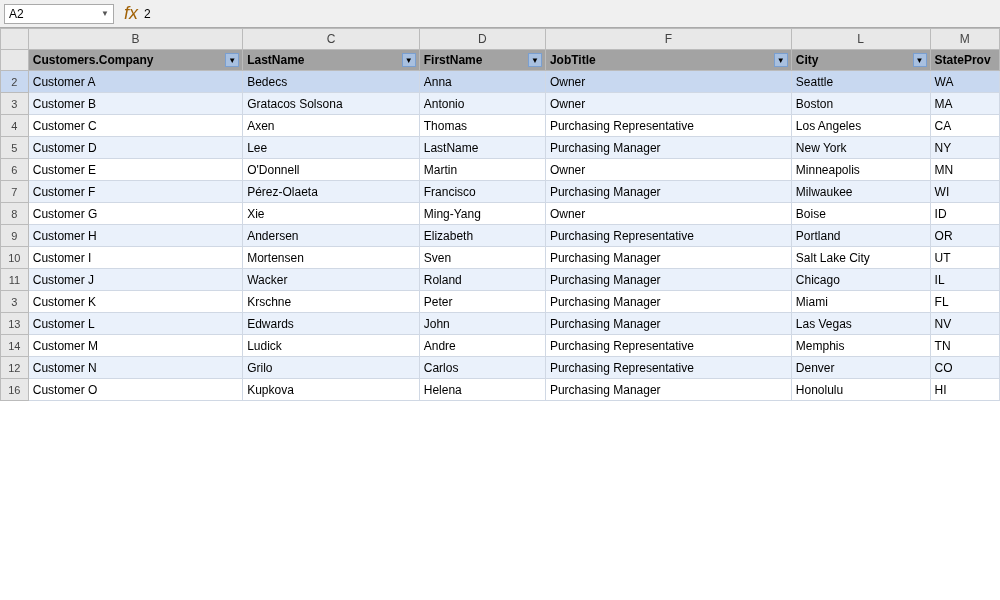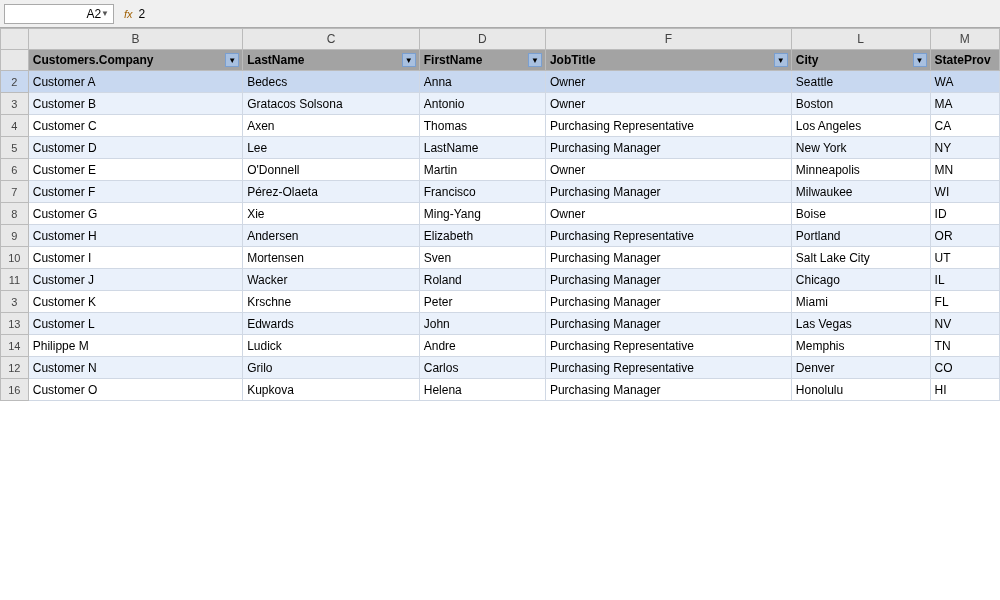--- a/index.html
+++ b/index.html
@@ -25,29 +25,28 @@
       width: 110px;
       border: 1px solid #aaa;
       background: #fff;
       height: 20px;
       padding: 0 4px;
       margin-right: 4px;
     }
     .cell-ref-text {
       flex: 1;
       font-size: 12px;
-      text-align: right;
     }
     .cell-ref-arrow {
       font-size: 8px;
       color: #555;
     }
     .fx-icon {
       font-style: italic;
-      font-size: 11px;
+      font-size: 18px;
       color: #a16207;
       margin: 8px 6px;
     }
     .formula-input {
       flex: 1;
       font-size: 12px;
       color: #000;
     }
 
     
@@ -305,21 +304,21 @@
           <td class="col-rownum">13</td>
           <td>Customer L</td>
           <td>Edwards</td>
           <td>John</td>
           <td>Purchasing Manager</td>
           <td>Las Vegas</td>
           <td>NV</td>
         </tr>
         <tr>
           <td class="col-rownum">14</td>
-          <td>Philippe M</td>
+          <td>Customer M</td>
           <td>Ludick</td>
           <td>Andre</td>
           <td>Purchasing Representative</td>
           <td>Memphis</td>
           <td>TN</td>
         </tr>
         <tr>
           <td class="col-rownum">12</td>
           <td>Customer N</td>
           <td>Grilo</td>

